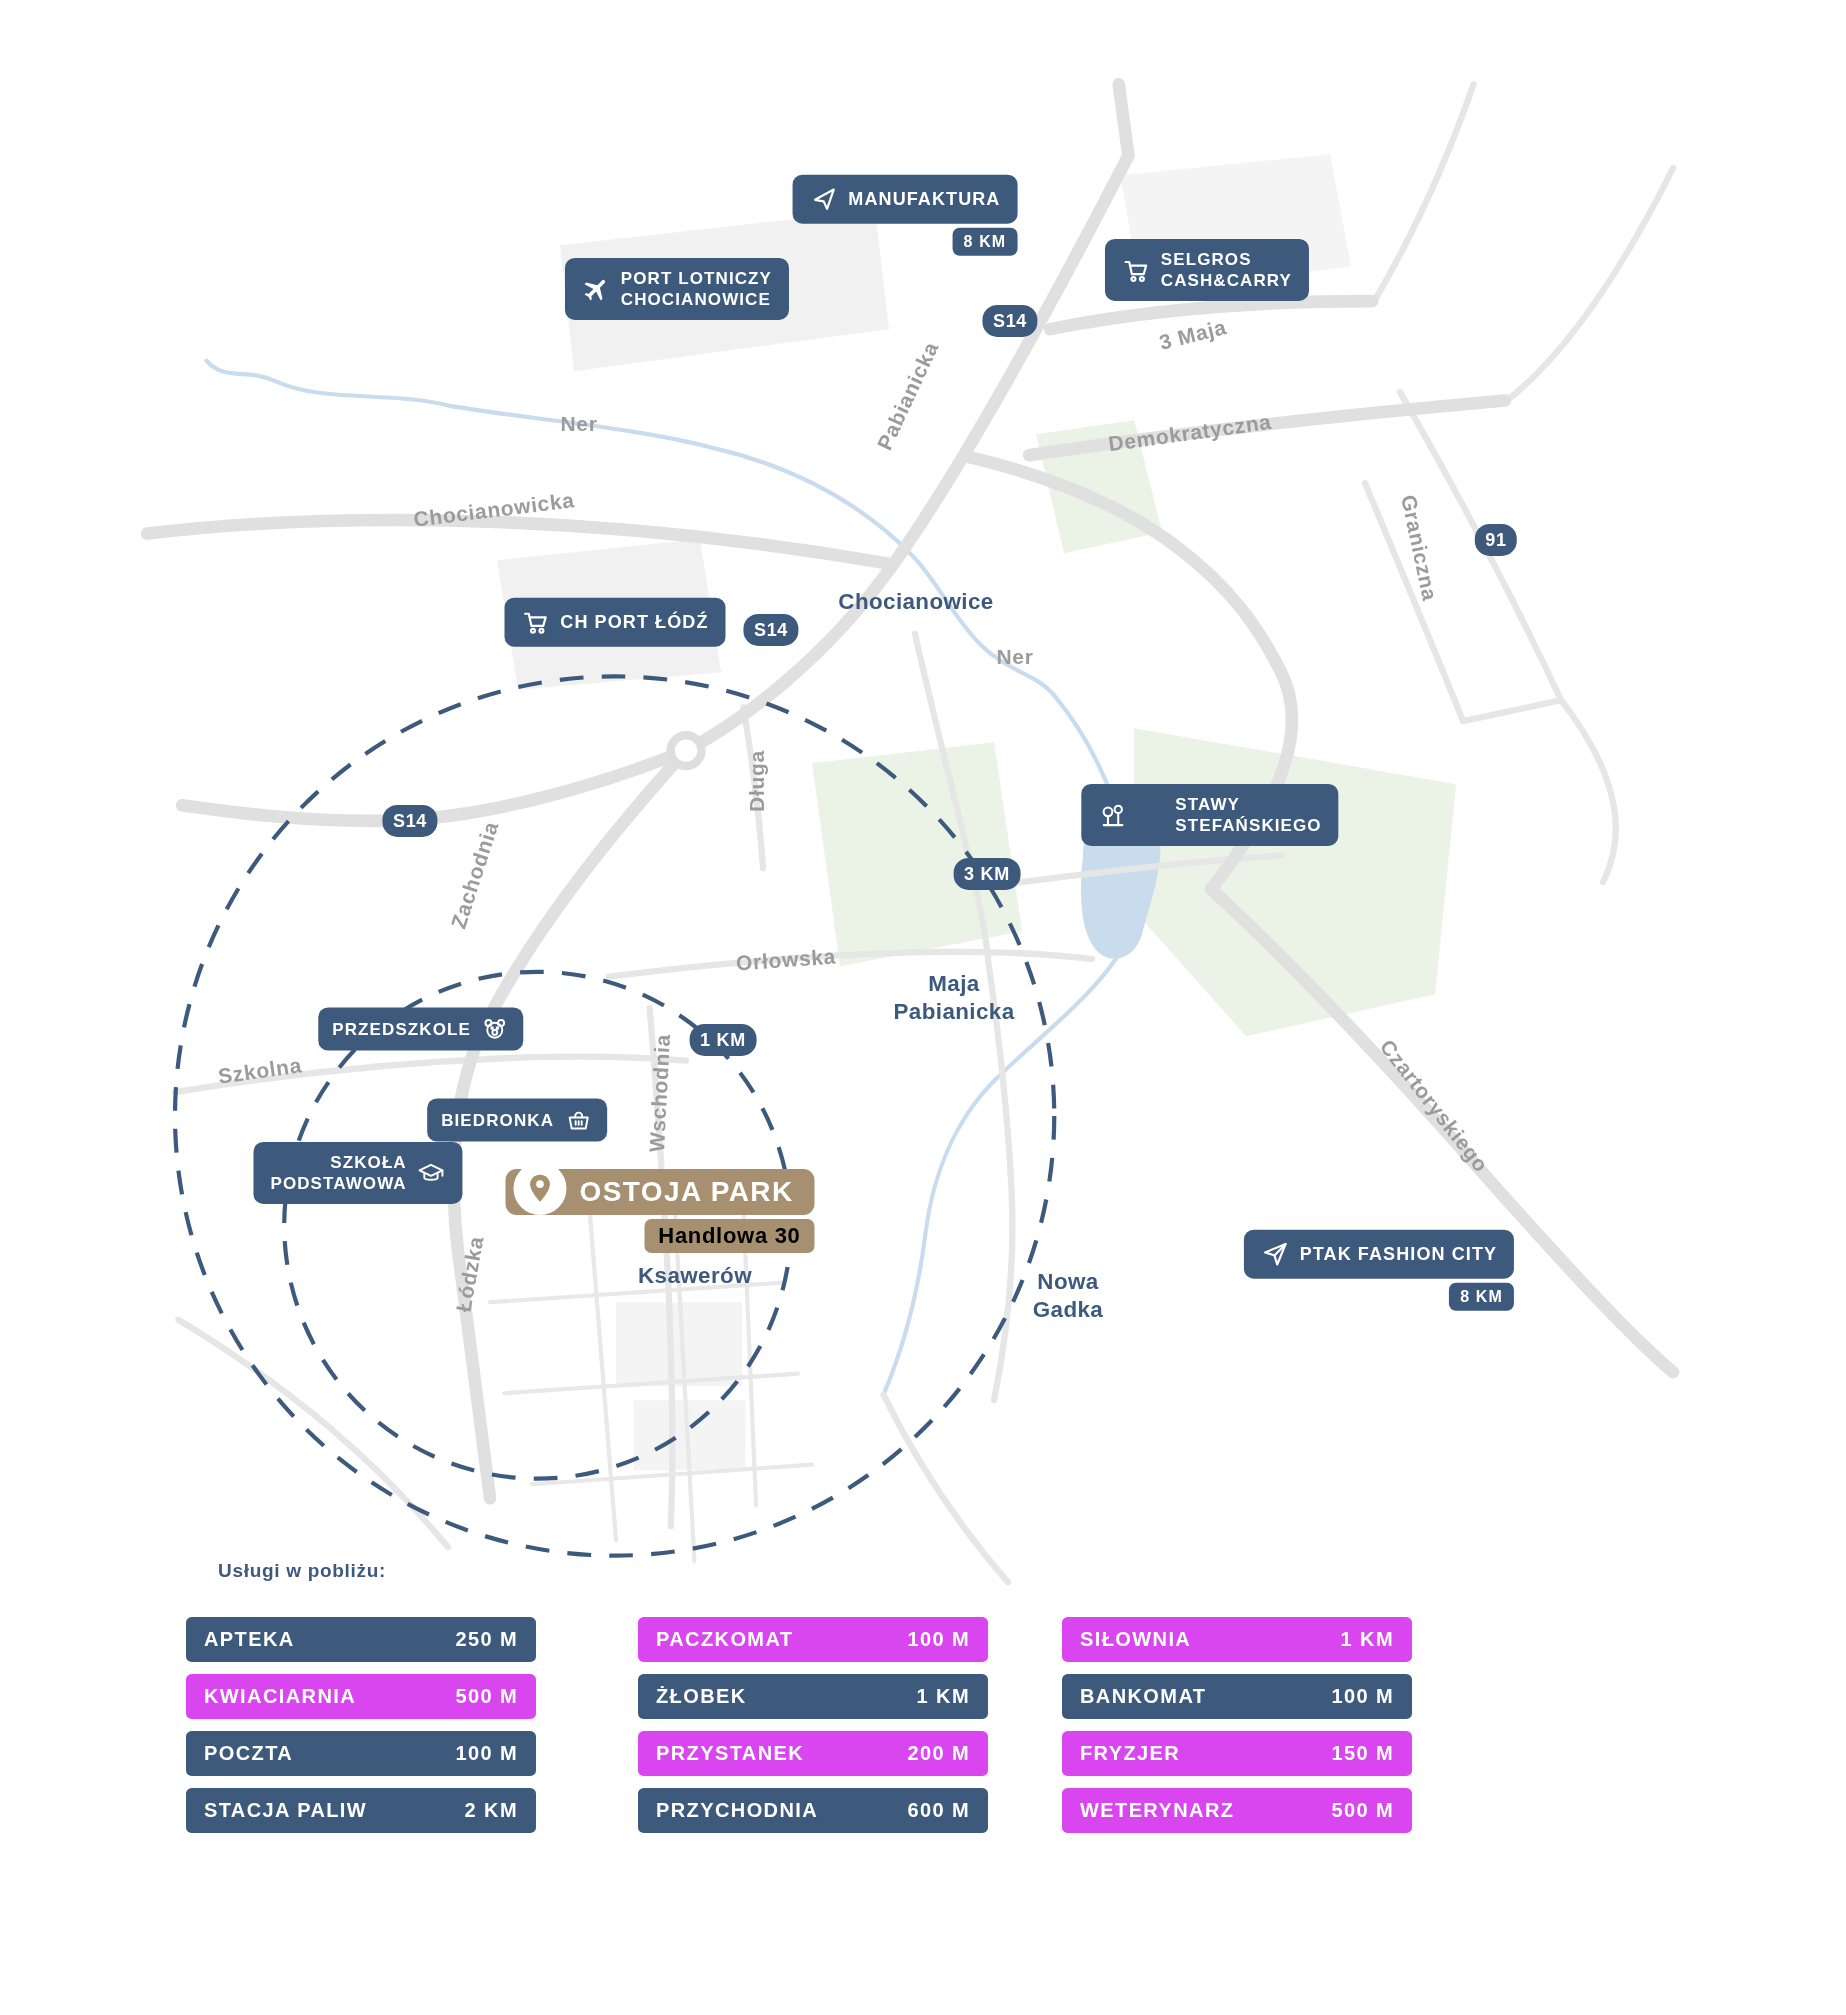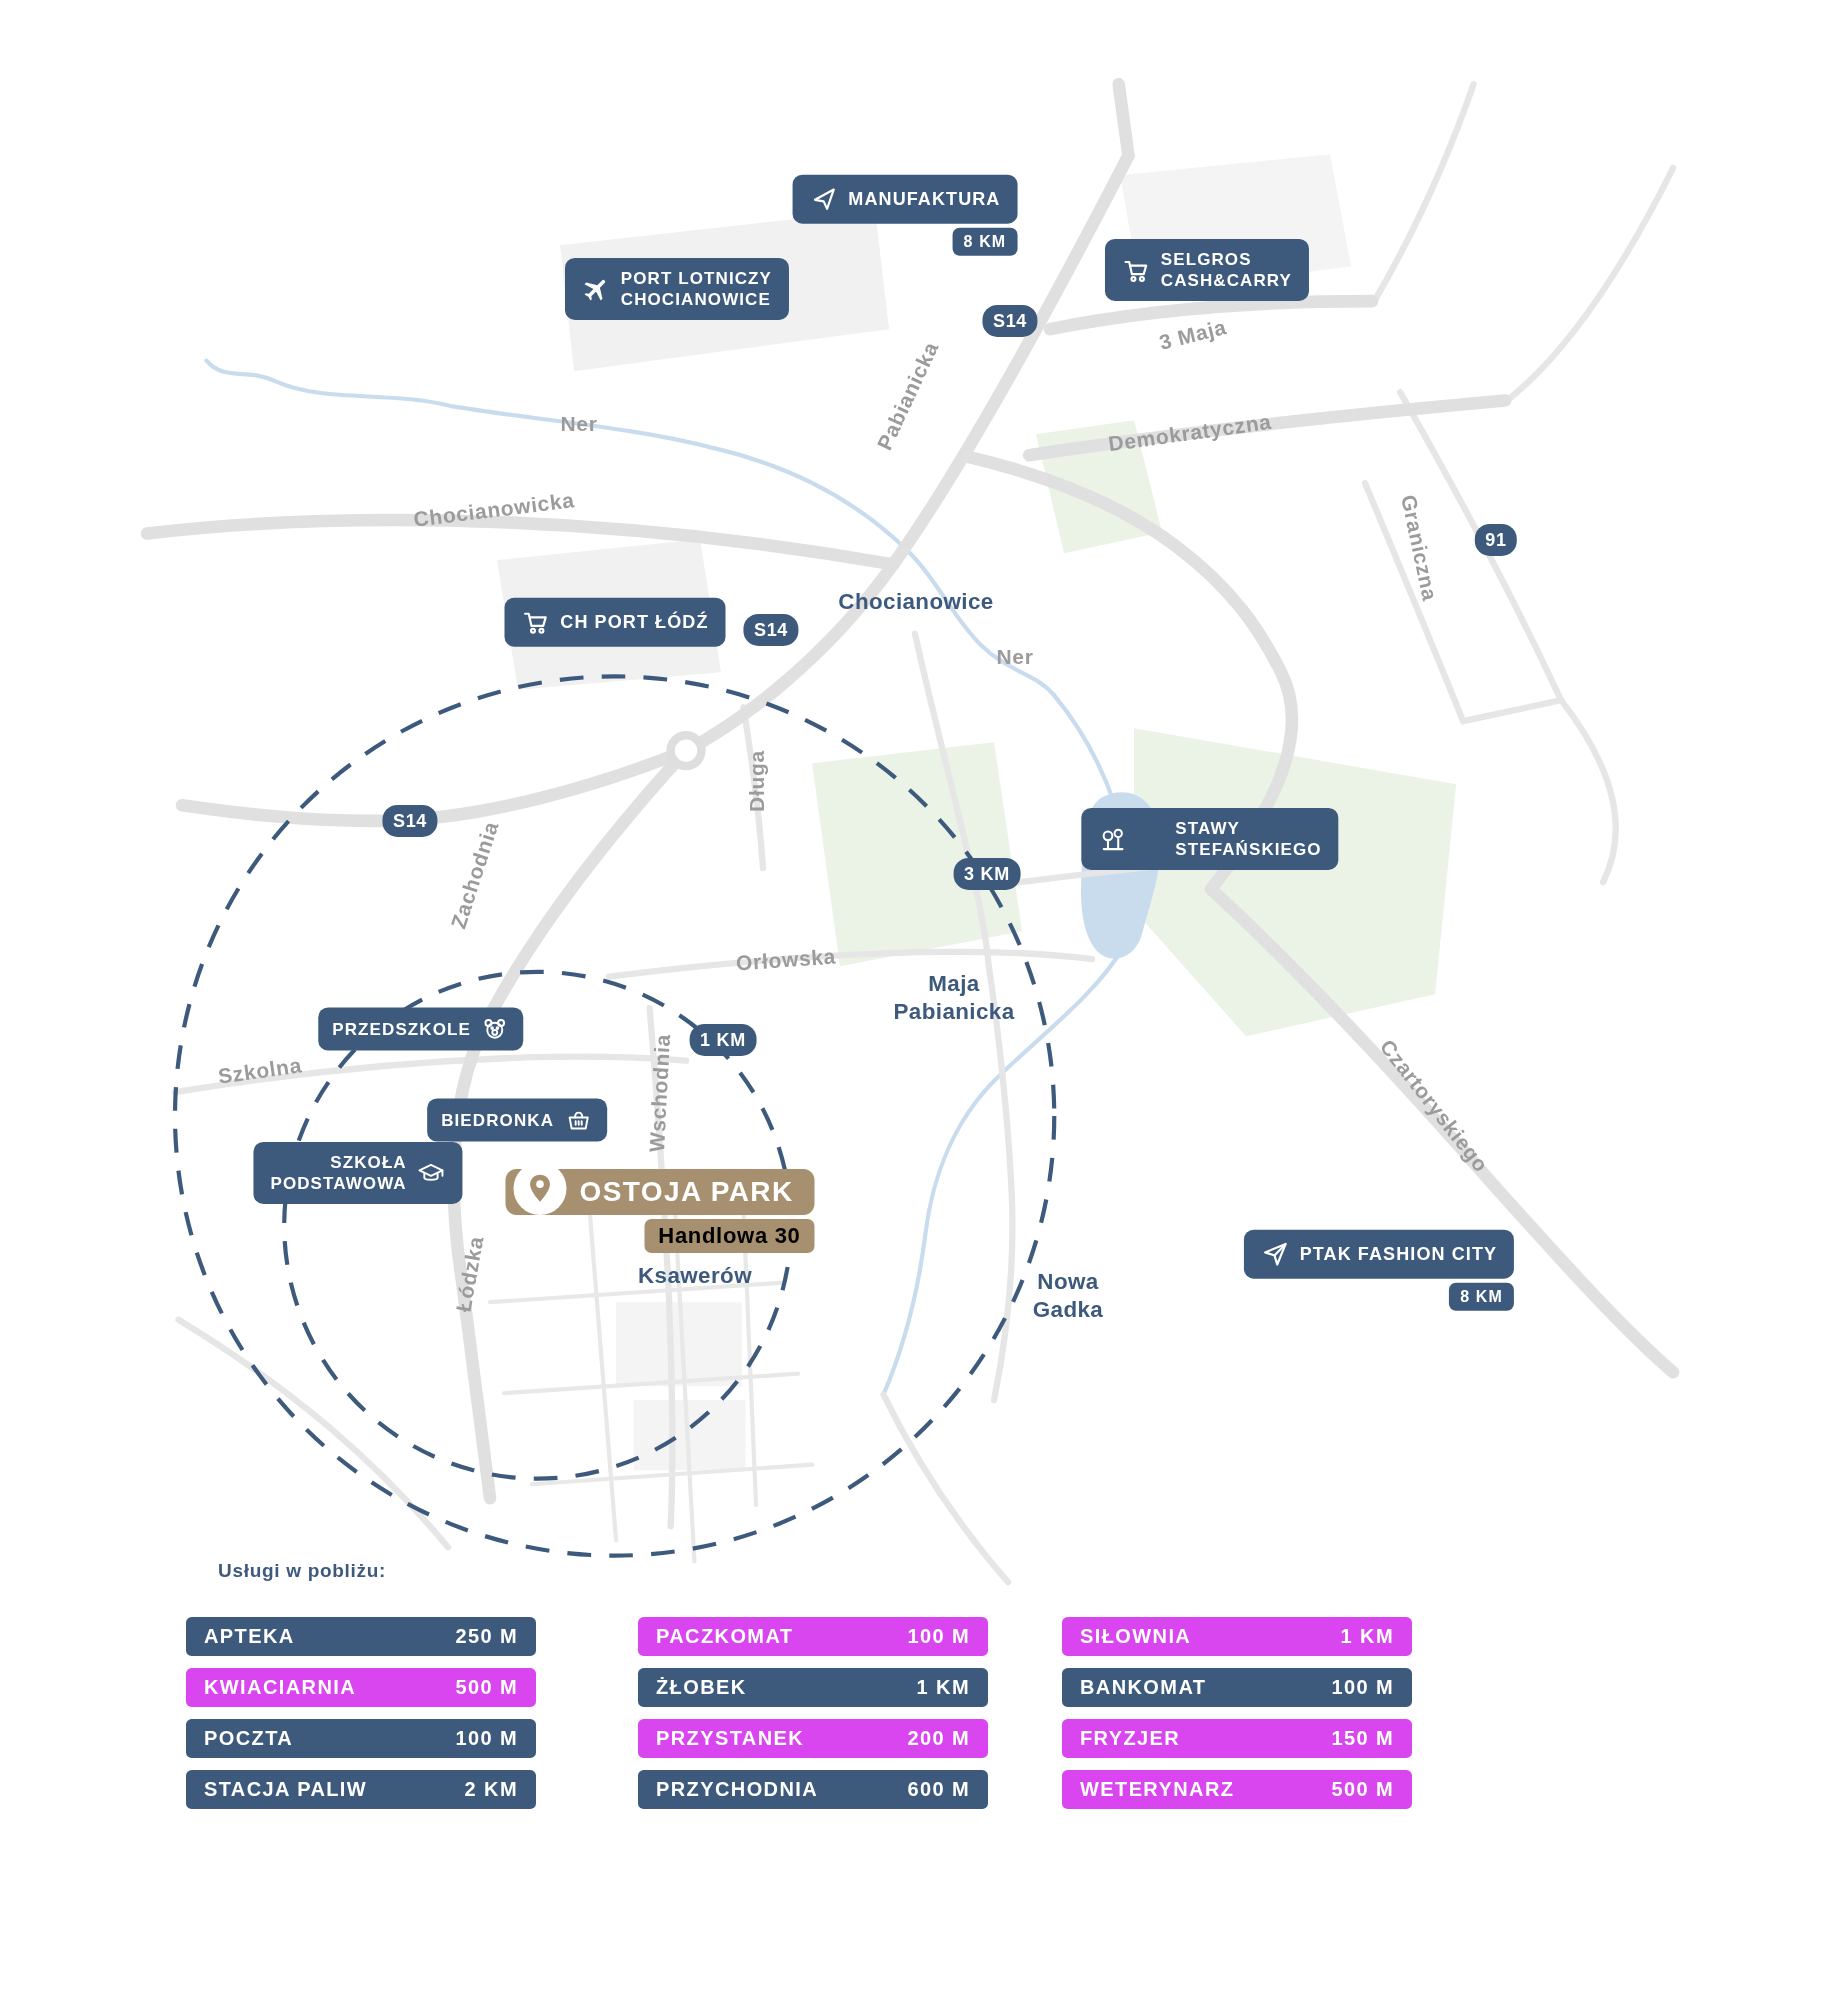--- a/index.html
+++ b/index.html
@@ -81,21 +81,21 @@
   .legend-title {
     position:absolute; left:218px; top:1560px; z-index:6;
     color:#3d5a7d; font-weight:700; font-size:19px; letter-spacing:0.7px;
   }
   .legend-col { position:absolute; top:1617px; z-index:6; display:flex; flex-direction:column; gap:12px; width:350px; }
   .legend-col.c1 { left:186px; }
   .legend-col.c2 { left:638px; }
   .legend-col.c3 { left:1062px; }
   .legend-row {
     display:flex; justify-content:space-between; align-items:center;
-    height:39px; padding:0 18px; border-radius:5.6px;
+    height:45px; padding:0 18px; border-radius:5.6px;
     color:#fff; font-weight:700; font-size:20px; letter-spacing:1.4px;
   }
   .legend-row.dark  { background:#3d5a7d; }
   .legend-row.light { background:#d946ef; }
 </style>
 </head>
 <body>
 
 <svg id="map-canvas" width="1846" height="2015" viewBox="0 0 2637 2878">
 
@@ -237,21 +237,21 @@
   <span class="icon">
     <svg viewBox="0 0 24 24" fill="none" stroke="#fff" stroke-width="1.8" stroke-linecap="round" stroke-linejoin="round">
         <path d="M3 5 H6 L8.2 15 H18 L20 8 H7.3"></path>
         <circle cx="9.5" cy="19" r="1.6"></circle>
         <circle cx="16.5" cy="19" r="1.6"></circle>
       </svg>
   </span>
   <span>CH PORT ŁÓDŹ</span>
 </div>
 
-<div class="badge center" style="left:1210px; top:839px;gap:48px;">
+<div class="badge center" style="left:1210px; top:815px;gap:48px;">
   <span class="icon">
     <svg viewBox="0 0 24 24" fill="none" stroke="#fff" stroke-width="1.7" stroke-linecap="round">
         <circle cx="8" cy="9" r="3.6"></circle>
         <path d="M8 12.6 V20"></path>
         <circle cx="16.5" cy="7" r="3"></circle>
         <path d="M16.5 10 V20"></path>
         <path d="M4.5 20 H20"></path>
       </svg>
   </span>
   <span class="lines">

